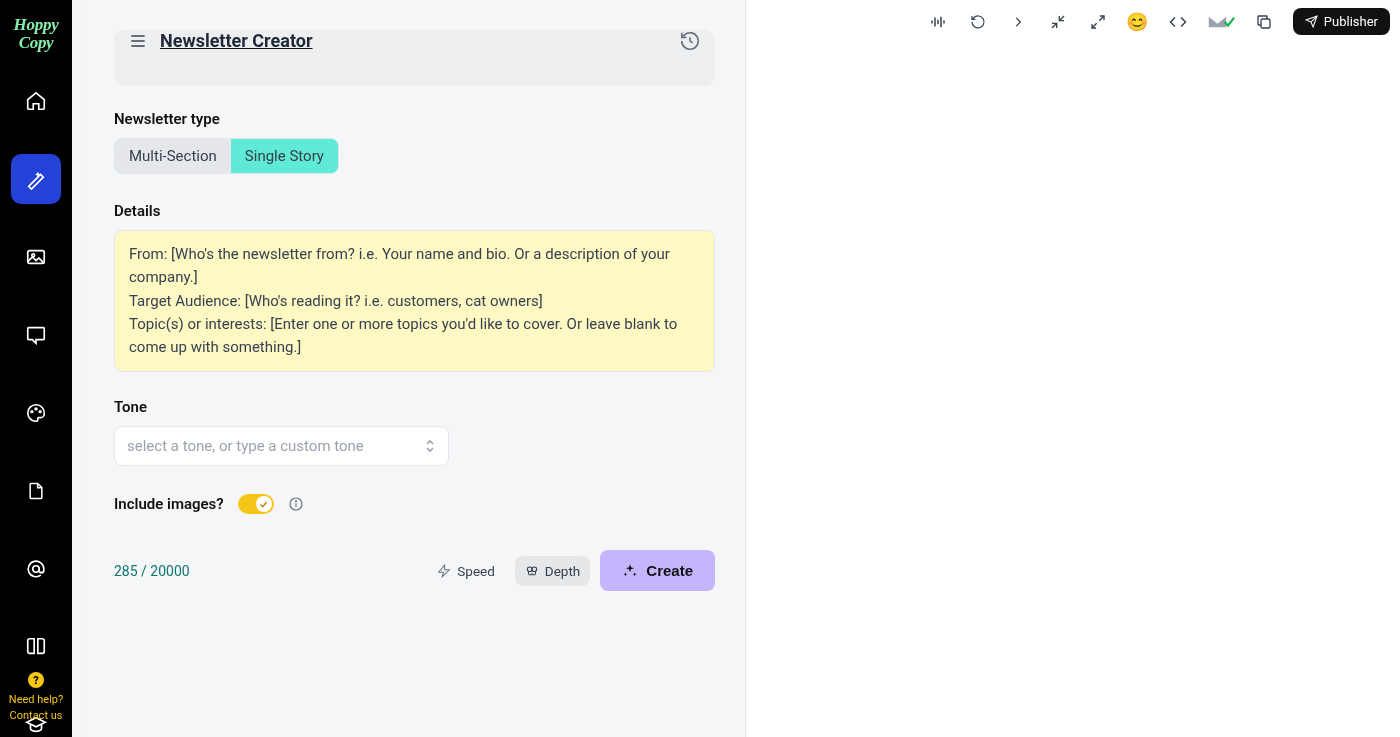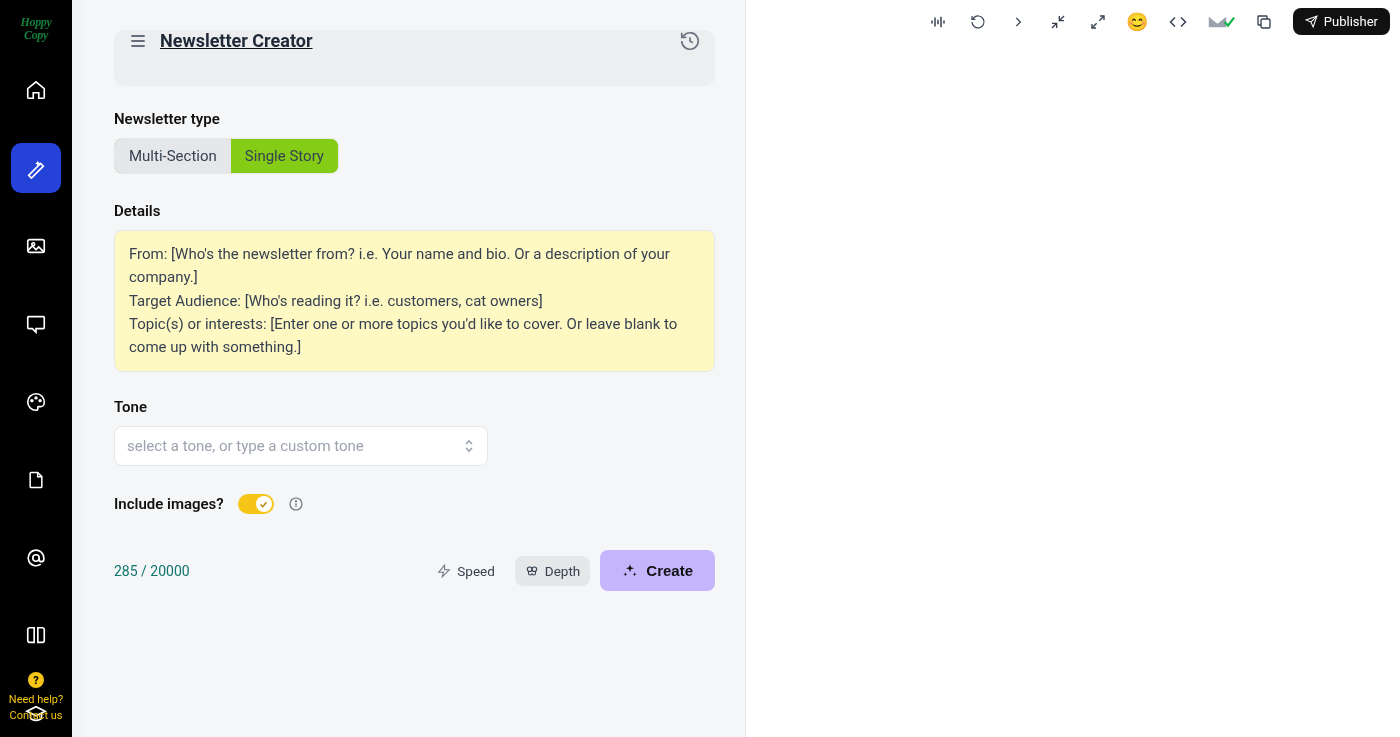--- a/index.html
+++ b/index.html
@@ -20,25 +20,25 @@
     width: 72px;
     background: #000;
     display: flex;
     flex-direction: column;
     align-items: center;
     padding-top: 16px;
     flex-shrink: 0;
     position: relative;
   }
   .logo {
-    color: #15803d;
+    color: #86efac;
     font-weight: 800;
     font-style: italic;
     font-family: Georgia, 'Times New Roman', serif;
-    font-size: 12px;
+    font-size: 17px;
     line-height: 1.05;
     text-align: center;
     margin-bottom: 24px;
     letter-spacing: -0.3px;
   }
   .nav-items {
     display: flex;
     flex-direction: column;
     gap: 28px;
     align-items: center;
@@ -120,21 +120,21 @@
   .section-label {
     font-size: 15px;
     font-weight: 600;
     color: #111;
     margin-bottom: 10px;
   }
   .pill-group {
     display: inline-flex;
     border: 1px solid #e5e7eb;
     border-radius: 8px;
-    background: #84cc16;
+    background: #5eead4;
     margin-bottom: 28px;
     overflow: hidden;
   }
   .pill {
     padding: 8px 14px;
     font-size: 15px;
     color: #374151;
     cursor: pointer;
   }
   .pill.active {
@@ -152,21 +152,21 @@
     min-height: 132px;
     resize: none;
     font-family: inherit;
     margin-bottom: 26px;
     white-space: pre-wrap;
   }
   .tone-select {
     display: flex;
     align-items: center;
     justify-content: space-between;
-    width: 374px;
+    width: 335px;
     background: #fff;
     border: 1px solid #e5e7eb;
     border-radius: 8px;
     padding: 10px 12px;
     font-size: 15px;
     color: #9ca3af;
     margin-bottom: 28px;
     cursor: pointer;
   }
   .images-row {

